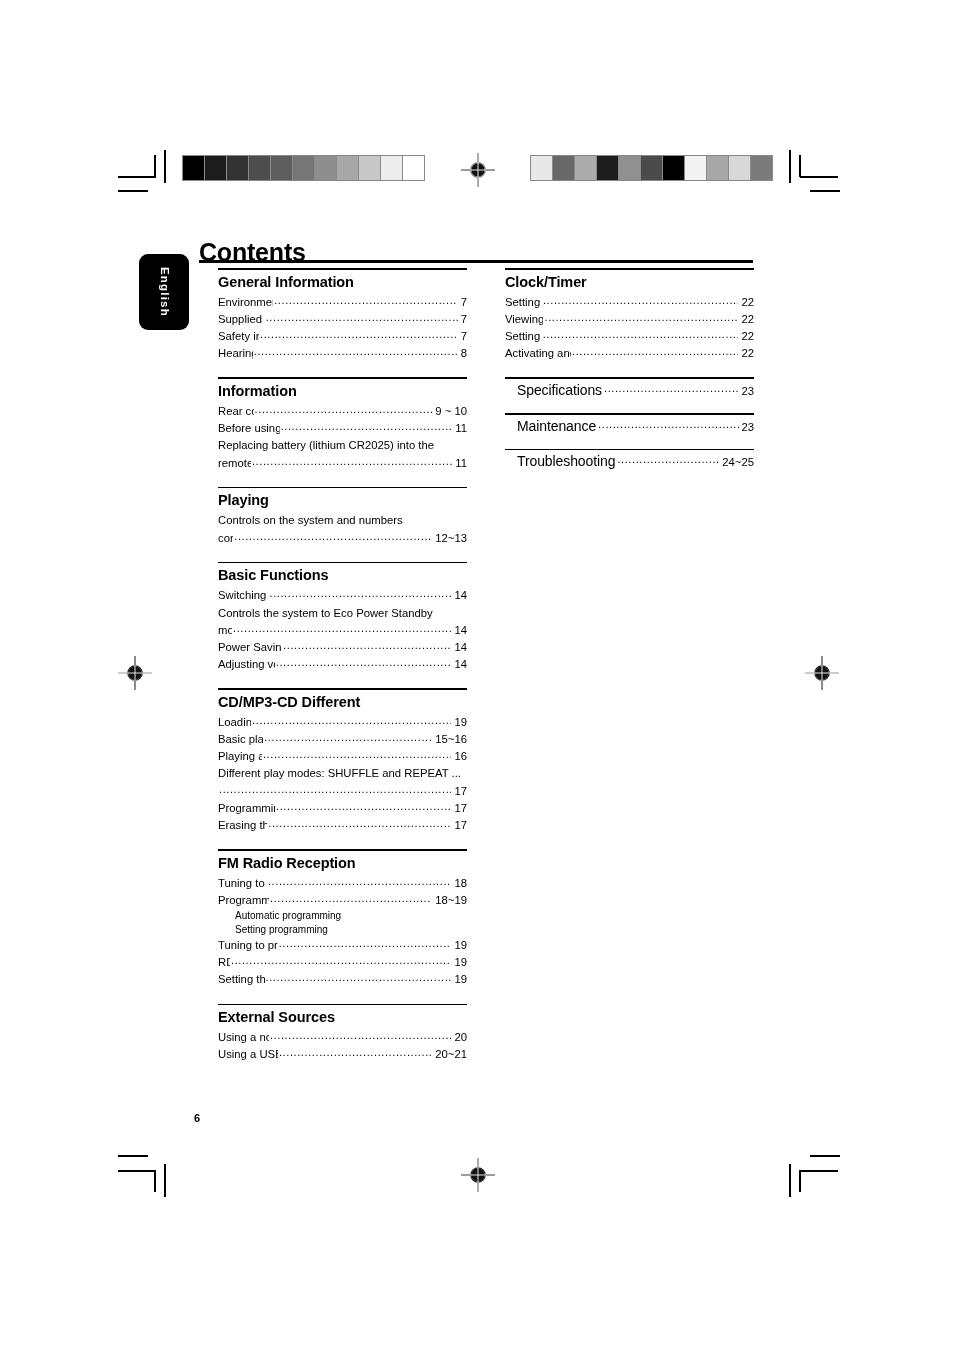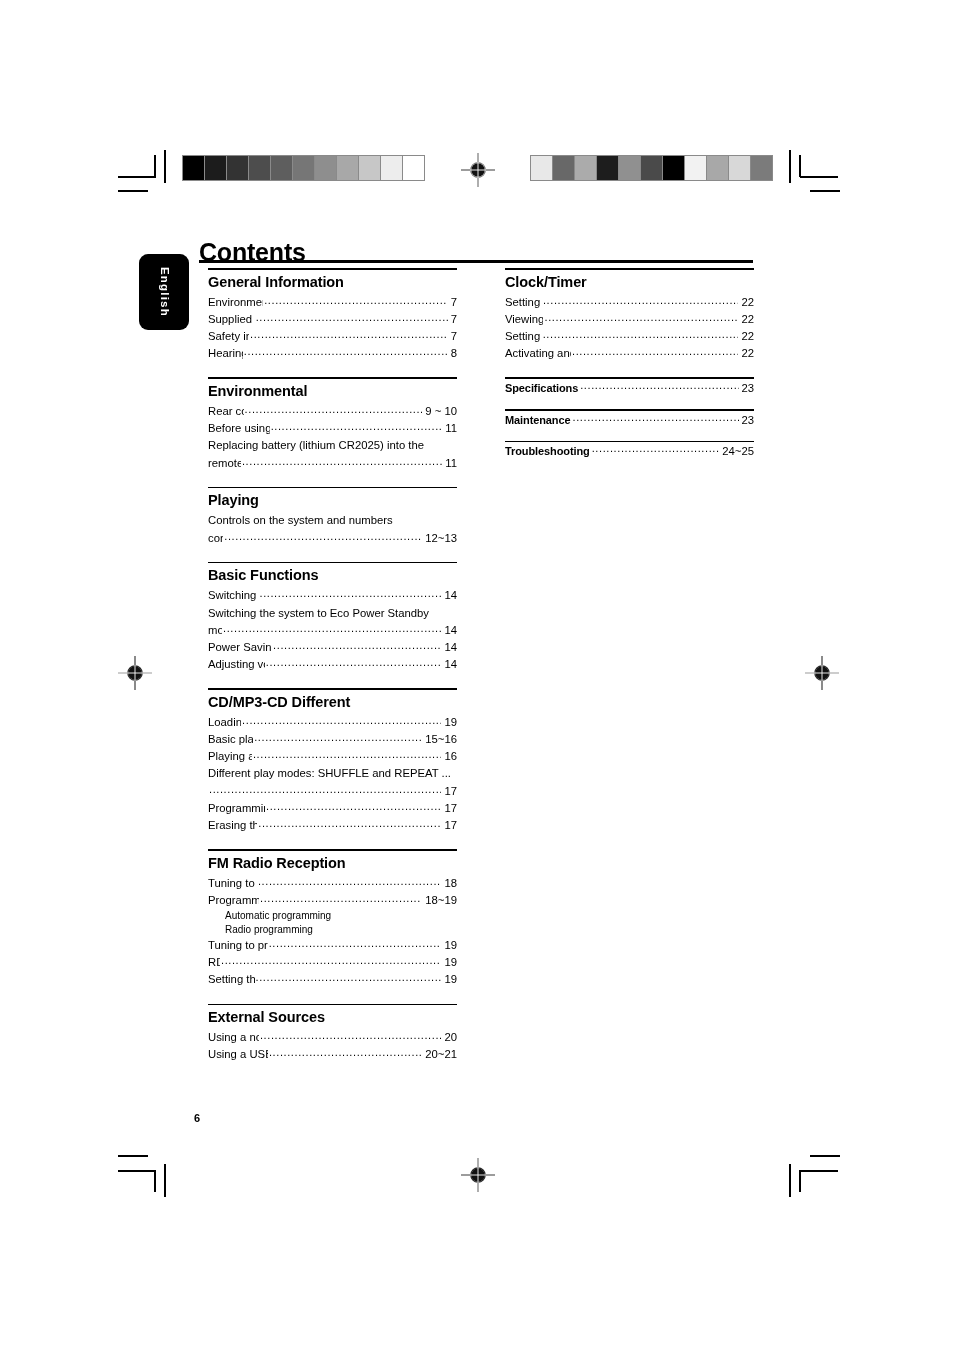--- a/index.html
+++ b/index.html
@@ -84,21 +84,21 @@
     width: 554px;
     height: 3px;
     background: #000;
   }
 
   .col {
     position: absolute;
     top: 268px;
     width: 249px;
   }
-  .col-left  { left: 208px; }
+  .col-left  { left: 218px; }
   .col-right { left: 505px; }
 
   .sect { margin-bottom: 15px; }
   .sect-rule {
     height: 1.6px;
     background: #000;
     margin-bottom: 3px;
   }
   .sect-head {
     font-size: 14.5px;
@@ -146,24 +146,25 @@
     padding-left: 17px;
   }
 
   
   .headrow {
     display: flex;
     align-items: baseline;
     white-space: nowrap;
   }
   .headrow .hlabel {
-    font-size: 11px;
-    font-weight: bold;
+    font-size: 14px;
+    font-weight: normal;
     letter-spacing: -0.1px;
     flex: 0 0 auto;
+    margin-left: 12px;
   }
   .headrow .leader {
     flex: 1 1 auto;
     overflow: hidden;
     margin: 0 2px;
     position: relative;
     top: -3px;
   }
   .headrow .leader::before {
     content: "........................................................................................................................";
@@ -322,21 +323,21 @@
           <span class="epage">7</span>
         </div>
         <div class="entry">
           <span class="etxt">Hearing Safety</span>
           <span class="leader"></span>
           <span class="epage">8</span>
         </div>
       </div>
       <div class="sect">
         <div class="sect-rule"></div>
-        <div class="sect-head">Environmental</div>
+        <div class="sect-head">Information</div>
         <div class="entry">
           <span class="etxt">Rear connections</span>
           <span class="leader"></span>
           <span class="epage">9 ~ 10</span>
         </div>
         <div class="entry">
           <span class="etxt">Before using the remote control</span>
           <span class="leader"></span>
           <span class="epage">11</span>
         </div>
@@ -363,21 +364,21 @@
       </div>
       <div class="sect">
         <div class="sect-rule"></div>
         <div class="sect-head">Basic Functions</div>
         <div class="entry">
           <span class="etxt">Switching the system on</span>
           <span class="leader"></span>
           <span class="epage">14</span>
         </div>
         <div class="entry nopage">
-          <span class="etxt">Switching the system to Eco Power Standby</span>
+          <span class="etxt">Controls the system to Eco Power Standby</span>
         </div>
         <div class="entry">
           <span class="etxt">mode</span>
           <span class="leader"></span>
           <span class="epage">14</span>
         </div>
         <div class="entry">
           <span class="etxt">Power Saving Automatic Standby</span>
           <span class="leader"></span>
           <span class="epage">14</span>
@@ -432,21 +433,21 @@
           <span class="etxt">Tuning to radio stations</span>
           <span class="leader"></span>
           <span class="epage">18</span>
         </div>
         <div class="entry">
           <span class="etxt">Programming radio stations</span>
           <span class="leader"></span>
           <span class="epage">18~19</span>
         </div>
         <div class="subentry">Automatic programming</div>
-        <div class="subentry">Radio programming</div>
+        <div class="subentry">Setting programming</div>
         <div class="entry">
           <span class="etxt">Tuning to preset radio stations</span>
           <span class="leader"></span>
           <span class="epage">19</span>
         </div>
         <div class="entry">
           <span class="etxt">RDS</span>
           <span class="leader"></span>
           <span class="epage">19</span>
         </div>

